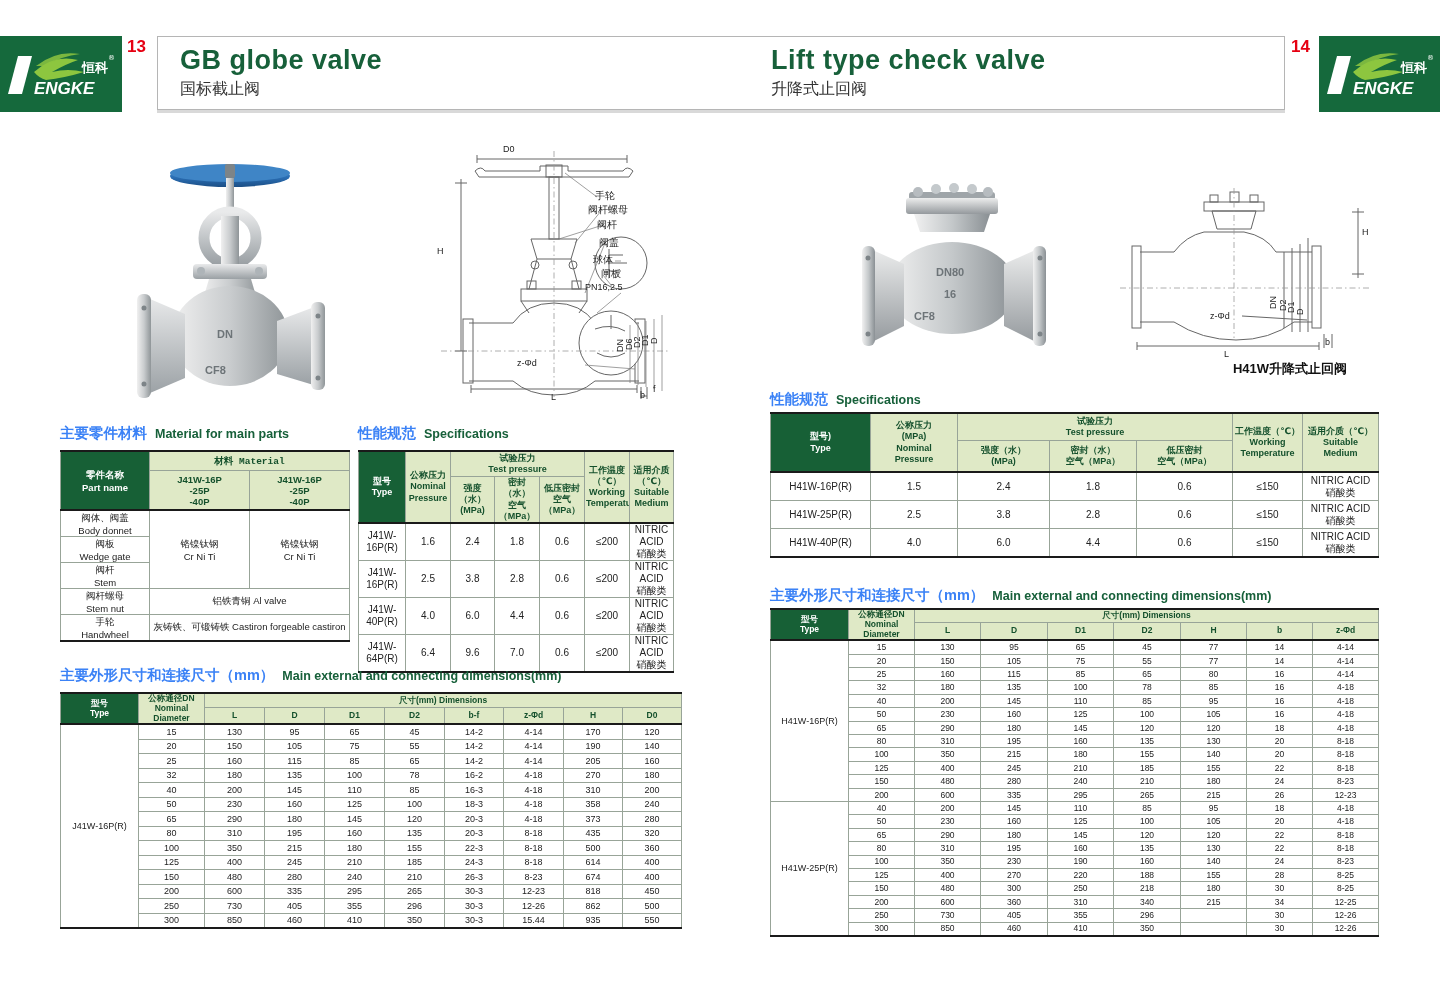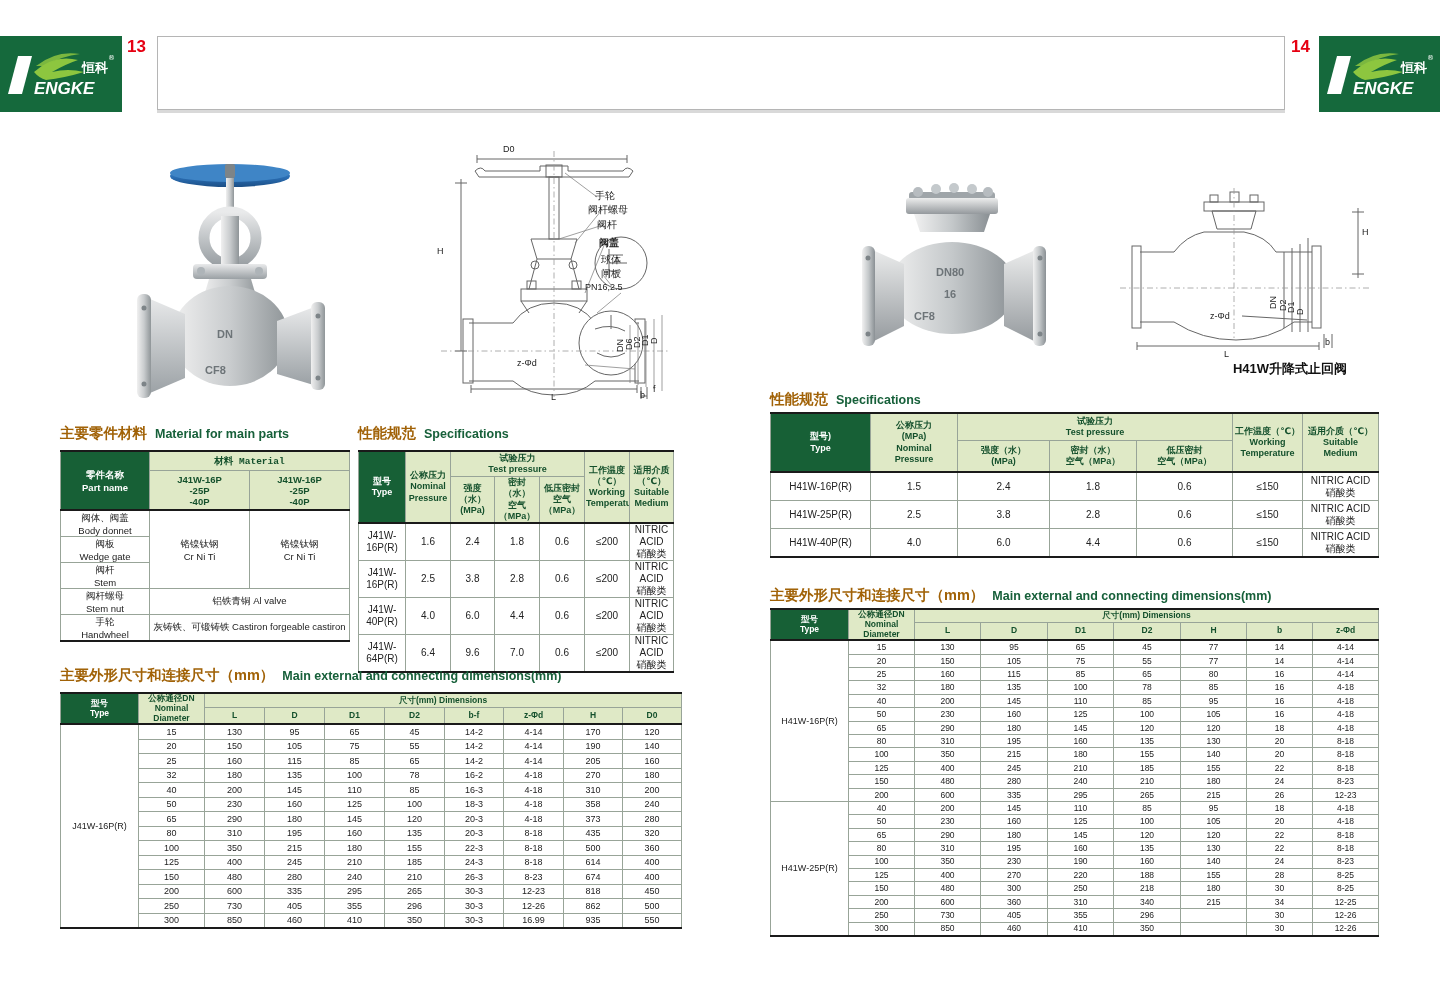--- a/index.html
+++ b/index.html
@@ -9,21 +9,21 @@
 
   
   .logo-box{background:#15693c;display:flex;align-items:center;justify-content:center;}
   .title-box{background:#fff;border:1px solid #b5b5b5;box-shadow:0 3px 0 #d9d9d9;}
   .pgnum{color:#e60012;font-weight:bold;font-size:17px;line-height:1;}
   .ttl-en{color:#17603a;font-weight:bold;font-size:27px;line-height:1.1;letter-spacing:0.5px;}
   .ttl-cn{color:#333;font-size:16px;margin-top:3px;}
 
   
   .sec-title{white-space:nowrap;}
-  .sec-title .cn{color:#a16207;font-weight:bold;font-size:14.5px;}
+  .sec-title .cn{color:#3b82f6;font-weight:bold;font-size:14.5px;}
   .sec-title .en{color:#17603a;font-weight:bold;font-size:12.5px;margin-left:8px;}
 
   
   table.tbl{border-collapse:collapse;table-layout:fixed;width:100%;
             border-top:2px solid #1a1a1a;border-bottom:2px solid #1a1a1a;}
   table.tbl th,table.tbl td{border:1px solid #98a498;text-align:center;vertical-align:middle;
             padding:0 1px;white-space:pre-line;overflow:hidden;}
   table.tbl thead{border-bottom:2px solid #1a1a1a;}
   th.dark{background:#176036;color:#fff;font-weight:bold;}
   th.lite{background:#dfe9c6;color:#14502c;font-weight:bold;}
@@ -64,20 +64,28 @@
       <path d="M28,30 Q48,12 72,18 Q60,22 46,30 Q62,26 78,30 Q58,36 40,38 Q33,36 28,30Z" fill="#8dc63f"></path>
       <path d="M30,24 Q50,8 74,12 Q56,14 38,24Z" fill="#8dc63f" opacity="0.85"></path>
       <text x="28" y="52" fill="#fff" font-size="17" font-style="italic" font-weight="bold" font-family="Liberation Sans, sans-serif">ENGKE</text>
       <text x="76" y="30" fill="#fff" font-size="13" font-weight="bold" font-family="DejaVu Sans, sans-serif">恒科</text>
       <text x="102" y="18" fill="#fff" font-size="7" font-family="DejaVu Sans, sans-serif">®</text>
     </svg>
   </div>
   <div class="abs pgnum" style="left:127px;top:38px;">13</div>
 
   <div class="abs title-box" style="left:157px;top:36px;width:1126px;height:72px;">
+    <div class="abs" style="left:22px;top:9px;">
+      <div class="ttl-en">GB globe valve</div>
+      <div class="ttl-cn">国标截止阀</div>
+    </div>
+    <div class="abs" style="left:613px;top:9px;">
+      <div class="ttl-en">Lift type check valve</div>
+      <div class="ttl-cn">升降式止回阀</div>
+    </div>
   </div>
 
   <div class="abs pgnum" style="left:1291px;top:38px;">14</div>
   <div class="abs logo-box" style="left:1319px;top:36px;width:121px;height:76px;">
     <svg width="110" height="64" viewBox="0 0 110 64">
       <polygon points="12,14 26,14 16,52 2,52" fill="#fff"></polygon>
       <path d="M28,30 Q48,12 72,18 Q60,22 46,30 Q62,26 78,30 Q58,36 40,38 Q33,36 28,30Z" fill="#8dc63f"></path>
       <path d="M30,24 Q50,8 74,12 Q56,14 38,24Z" fill="#8dc63f" opacity="0.85"></path>
       <text x="28" y="52" fill="#fff" font-size="17" font-style="italic" font-weight="bold" font-family="Liberation Sans, sans-serif">ENGKE</text>
       <text x="76" y="30" fill="#fff" font-size="13" font-weight="bold" font-family="DejaVu Sans, sans-serif">恒科</text>
@@ -169,22 +177,22 @@
         <path d="M172,170 L196,150"></path>
         <path d="M210,226 L160,222"></path>
         <path d="M205,182 v58 M213,180 v62 M221,178 v66 M229,176 v70 M237,172 v76"></path>
       </g>
     </svg>
     <span class="lbl" style="left:78px;top:2px;">D0</span>
     <span class="lbl" style="left:12px;top:104px;">H</span>
     <span class="lbl cnl" style="left:170px;top:48px;">手轮</span>
     <span class="lbl cnl" style="left:163px;top:62px;">阀杆螺母</span>
     <span class="lbl cnl" style="left:172px;top:77px;">阀杆</span>
-    <span class="lbl cnl" style="left:174px;top:95px;font-weight:bold;">阀盖</span>
-    <span class="lbl cnl" style="left:176px;top:112px;font-family:Liberation Serif, serif;">球体</span>
+    <span class="lbl cnl" style="left:174px;top:95px;">阀盖</span>
+    <span class="lbl cnl" style="left:168px;top:112px;font-family:Liberation Serif, serif;">球体</span>
     <span class="lbl cnl" style="left:176px;top:126px;">闸板</span>
     <span class="lbl" style="left:160px;top:140px;">PN16,2.5</span>
     <span class="lbl" style="left:92px;top:216px;">z-Φd</span>
     <span class="lbl" style="left:126px;top:250px;">L</span>
     <span class="lbl" style="left:215px;top:248px;">b</span>
     <span class="lbl" style="left:228px;top:242px;">f</span>
     <span class="lbl vert" style="left:200px;top:200px;">DN</span>
     <span class="lbl vert" style="left:209px;top:198px;">D6</span>
     <span class="lbl vert" style="left:217px;top:196px;">D2</span>
     <span class="lbl vert" style="left:225px;top:194px;">D1</span>
@@ -660,21 +668,21 @@
             <td>862</td>
             <td>500</td>
           </tr>
           <tr>
             <td>300</td>
             <td>850</td>
             <td>460</td>
             <td>410</td>
             <td>350</td>
             <td>30-3</td>
-            <td>16.99</td>
+            <td>15.44</td>
             <td>935</td>
             <td>550</td>
           </tr>
         </tbody>
     </table>
   </div>
 
   <div class="abs sec-title" style="left:770px;top:586px;">
     <span class="cn">主要外形尺寸和连接尺寸（mm）</span><span class="en">Main external and connecting dimensions(mm)</span>
   </div>

